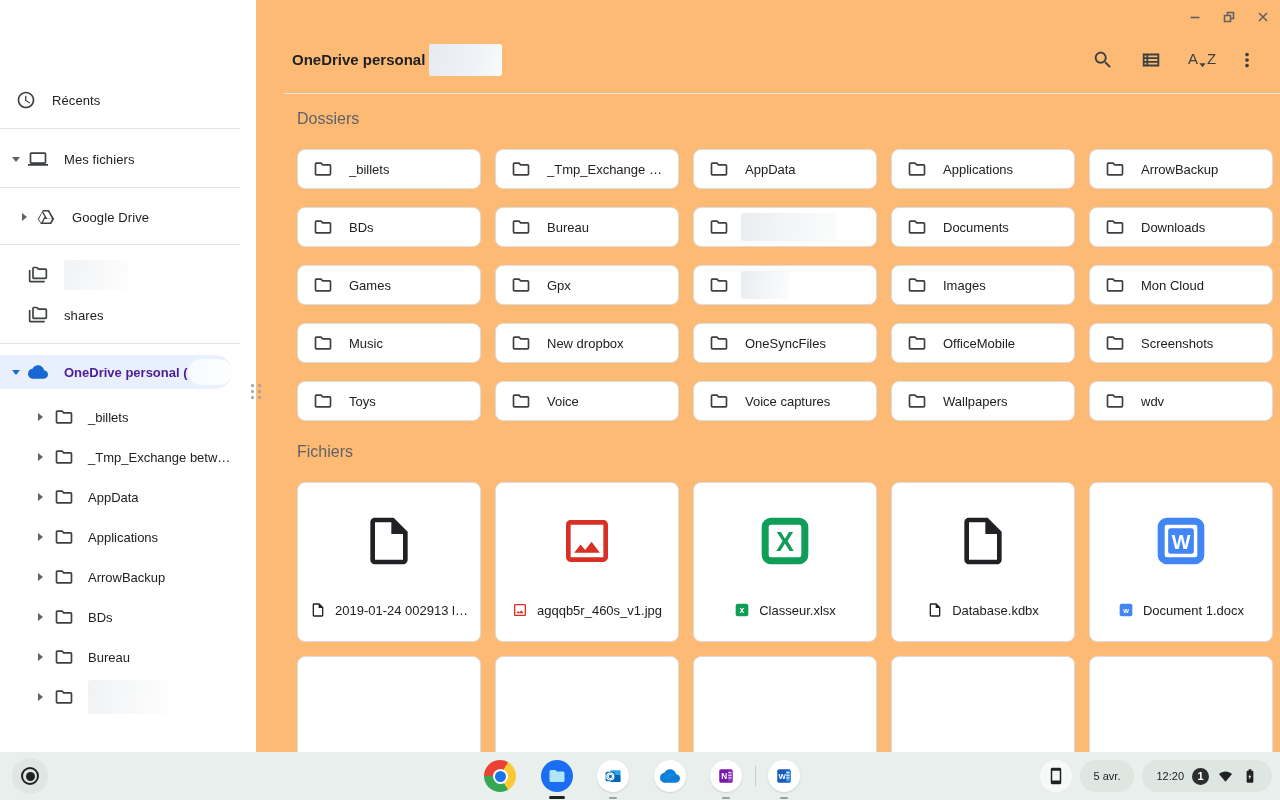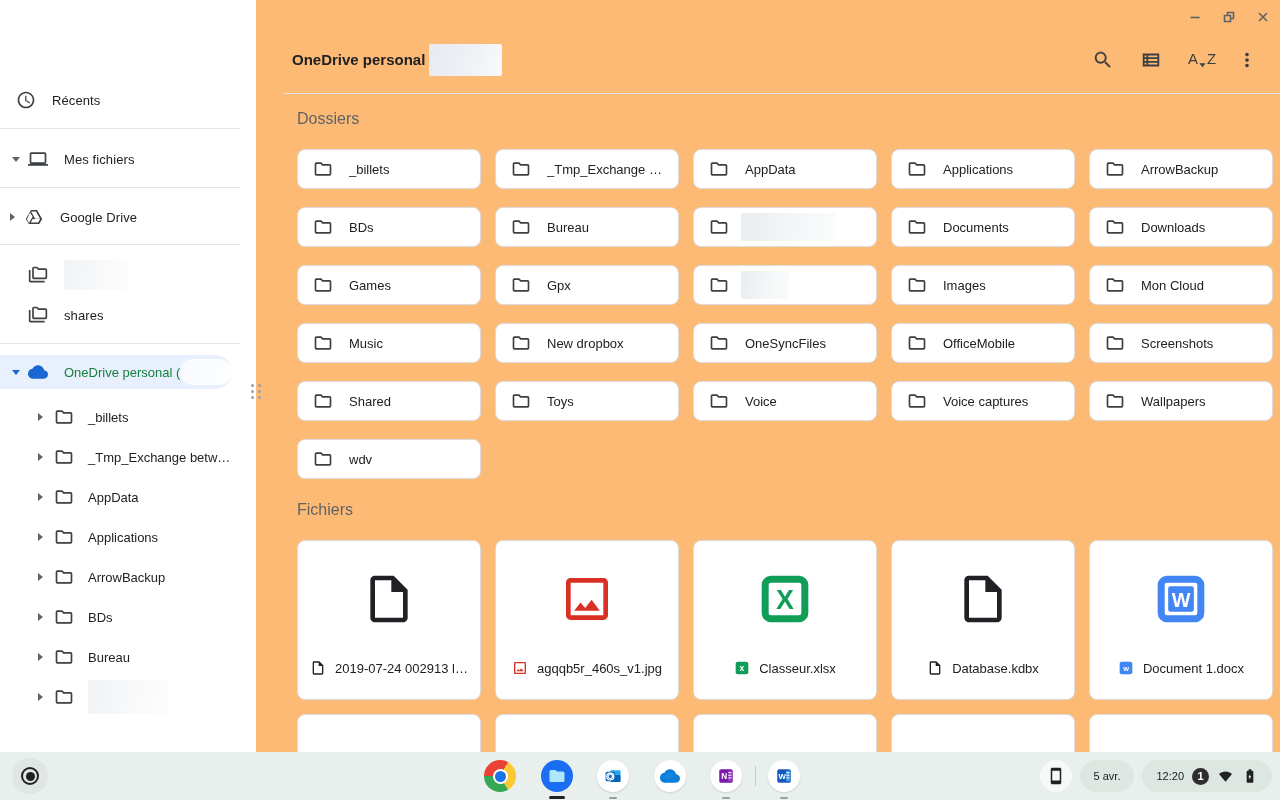--- a/index.html
+++ b/index.html
@@ -24,34 +24,34 @@
   .tri-d { width:0; height:0; border-left:4.5px solid transparent; border-right:4.5px solid transparent; border-top:5.5px solid #5f6368; flex:none; }
   .arrow-slot { width:12px; display:flex; justify-content:center; flex:none; }
 
   .row-recents { margin-top:44px; padding-left:16px; gap:16px; }
   .div1 { margin-top:12px; }
   .row-myfiles { margin-top:14px; padding-left:10px; }
   .row-myfiles .arrow-slot { margin-right:6px; }
   .row-myfiles .ic20 { margin-right:16px; }
   .row-dl { margin-top:8px; padding-left:54px; gap:17px; }
   .div2 { margin-top:12px; }
-  .row-gdrive { margin-top:13px; padding-left:6px; }
+  .row-gdrive { margin-top:13px; padding-left:18px; }
   .row-gdrive .arrow-slot { margin-right:6px; }
   .row-gdrive .ic20 { margin-right:16px; }
   .div3 { margin-top:11px; }
   .row-redacted1 { margin-top:14px; padding-left:28px; gap:16px; }
   .row-shares { margin-top:8px; padding-left:28px; gap:16px; }
   .div4 { margin-top:12px; }
 
   .onedrive-pill { margin-top:11px; width:232px; height:34px; background:#e8f0fe; border-radius:0 17px 17px 0; display:flex; align-items:center; padding-left:10px; cursor:pointer; }
   .onedrive-pill .arrow-slot { margin-right:6px; }
   .onedrive-pill .tri-d { border-top-color:#1967d2; }
   .onedrive-pill .ic20 { margin-right:16px; }
   .onedrive-pill .ic20 svg { fill:#1967d2; }
-  .onedrive-pill .lbl { color:#15803d; font-weight:normal; font-size:13px; white-space:nowrap; }
+  .onedrive-pill .lbl { color:#4c1d95; font-weight:bold; font-size:13px; white-space:nowrap; }
 
   .tree { margin-top:8px; }
   .trow { display:flex; align-items:center; height:40px; padding-left:34px; font-size:13px; cursor:pointer; }
   .trow .arrow-slot { margin-right:8px; }
   .trow .ic20 { margin-right:14px; }
 
   
   .redact { border-radius:3px; background:linear-gradient(100deg,#e9edf0 0%,#f2f4f6 45%,#fbfcfc 100%); }
   .redact.soft { background:linear-gradient(100deg,#f0f2f4 0%,#f7f8f9 50%,#fdfdfd 100%); }
   .pill-redact { width:62px; height:26px; border-radius:13px; background:linear-gradient(100deg,rgba(255,255,255,.65),rgba(255,255,255,.95)); }
@@ -502,28 +502,20 @@
             </svg>
           </span>
           <span class="name">Screenshots</span>
         </div>
       <div class="fcard">
           <span class="ic20">
             <svg viewBox="0 0 24 24" class="ic-dark">
               <path d="M20 6h-8l-2-2H4a2 2 0 0 0-2 2v12a2 2 0 0 0 2 2h16a2 2 0 0 0 2-2V8a2 2 0 0 0-2-2zm0 12H4V6h5.17l2 2H20z"></path>
             </svg>
           </span>
-          <span class="name">Shared</span>
-        </div>
-      <div class="fcard">
-          <span class="ic20">
-            <svg viewBox="0 0 24 24" class="ic-dark">
-              <path d="M20 6h-8l-2-2H4a2 2 0 0 0-2 2v12a2 2 0 0 0 2 2h16a2 2 0 0 0 2-2V8a2 2 0 0 0-2-2zm0 12H4V6h5.17l2 2H20z"></path>
-            </svg>
-          </span>
           <span class="name">Toys</span>
         </div>
       <div class="fcard">
           <span class="ic20">
             <svg viewBox="0 0 24 24" class="ic-dark">
               <path d="M20 6h-8l-2-2H4a2 2 0 0 0-2 2v12a2 2 0 0 0 2 2h16a2 2 0 0 0 2-2V8a2 2 0 0 0-2-2zm0 12H4V6h5.17l2 2H20z"></path>
             </svg>
           </span>
           <span class="name">Voice</span>
         </div>
@@ -559,21 +551,21 @@
       <div class="filecard">
         <div class="thumb">
             <svg viewBox="0 0 24 24" class="ic-dark">
               <path d="M14 2H6c-1.1 0-2 .9-2 2v16c0 1.1.9 2 2 2h12c1.1 0 2-.9 2-2V8l-6-6zm4 18H6V4h7v5h5v11z"></path>
             </svg>
           </div>
         <div class="fmeta">
             <svg viewBox="0 0 24 24" class="ic-dark">
               <path d="M14 2H6c-1.1 0-2 .9-2 2v16c0 1.1.9 2 2 2h12c1.1 0 2-.9 2-2V8l-6-6zm4 18H6V4h7v5h5v11z"></path>
             </svg>
-            <span class="name">2019-07-24 002913 l…</span>
+            <span class="name">2019-01-24 002913 l…</span>
           </div>
       </div>
       <div class="filecard">
         <div class="thumb">
             <svg viewBox="0 0 24 24" class="ic-red">
               <path d="M19 3H5c-1.1 0-2 .9-2 2v14c0 1.1.9 2 2 2h14c1.1 0 2-.9 2-2V5c0-1.1-.9-2-2-2zm0 16H5V5h14v14zm-5.04-6.71l-2.75 3.54-1.96-2.36L6.5 17h11l-3.54-4.71z"></path>
             </svg>
           </div>
         <div class="fmeta">
             <svg viewBox="0 0 24 24" class="ic-red">

